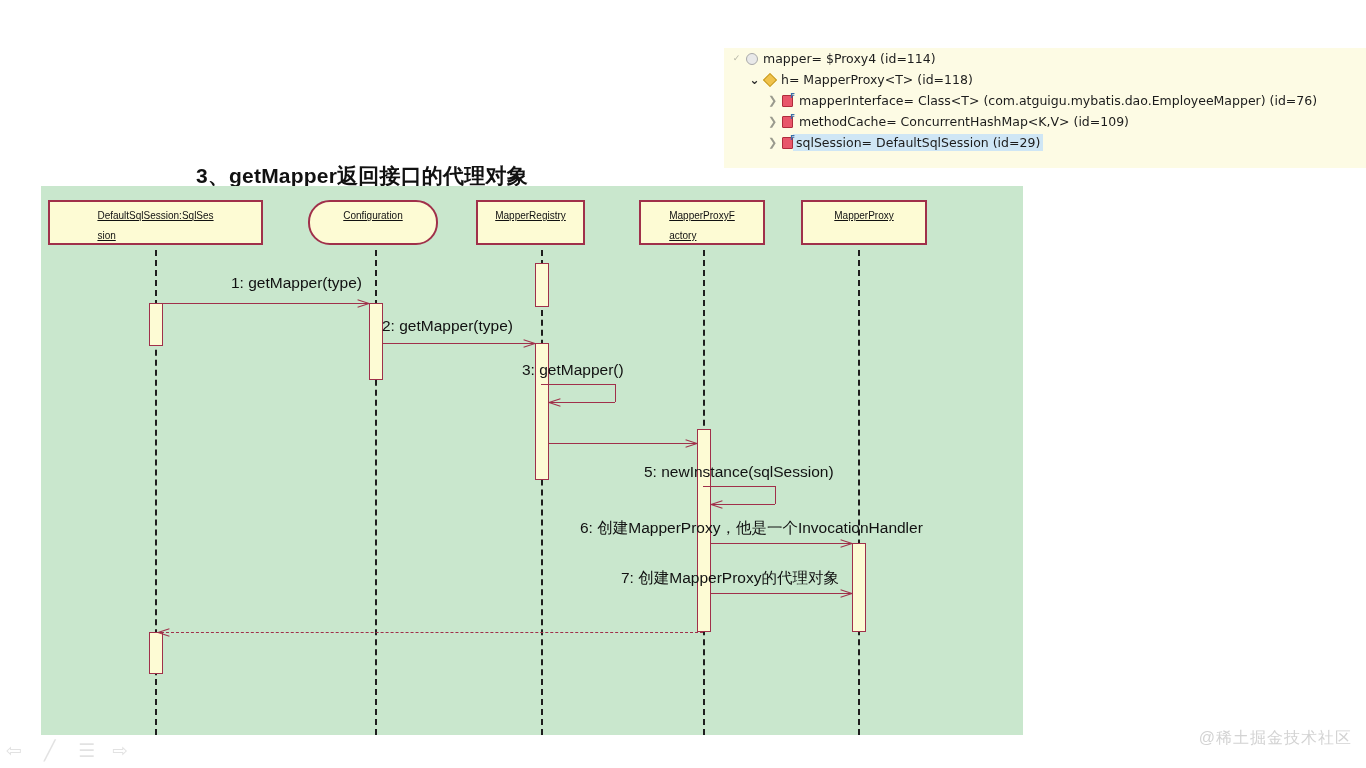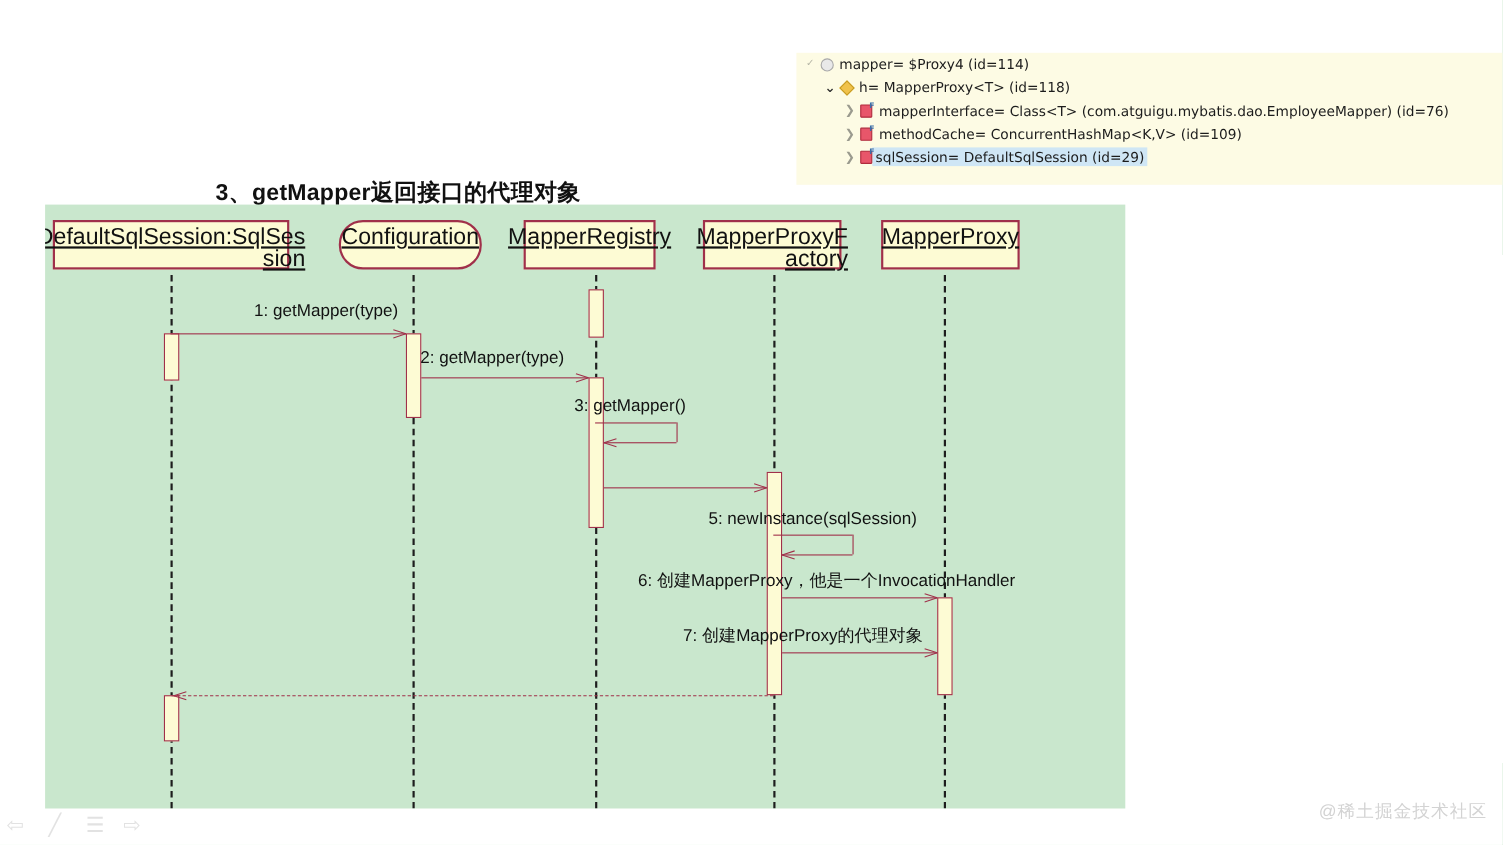--- a/index.html
+++ b/index.html
@@ -65,22 +65,22 @@
   }
   .lifeline{
     position:absolute;width:0;border-left:2px dashed #1e1e1e;top:64px;bottom:0;
   }
   .actor-box{
     position:absolute;background:#fdfbd4;border:2px solid #a0304a;
     box-sizing:border-box;height:45px;
     display:flex;justify-content:center;padding-top:4px;
   }
   .actor-label{
-    font-size:21px;color:#111;text-decoration:underline;
-    text-align:right;line-height:20px;
+    font-size:10px;color:#111;text-decoration:underline;
+    text-align:left;line-height:20px;
   }
   .activation{
     position:absolute;background:#fdfbd4;border:1.6px solid #a0304a;
     box-sizing:border-box;width:14px;
   }
   
   .msg-line{
     position:absolute;height:0;border-top:1.6px solid #a0304a;
   }
   .msg-line.dashed{border-top:1.6px dashed #a0304a;}
@@ -178,21 +178,21 @@
   <div class="lifeline" style="left:500px;"></div>
   <div class="lifeline" style="left:662px;"></div>
   <div class="lifeline" style="left:817px;"></div>
 
   <div class="actor-box" style="left:7px;top:14px;width:215px;">
     <div class="actor-label">DefaultSqlSession:SqlSes<br>sion</div>
   </div>
   <div class="actor-box" style="left:267px;top:14px;width:130px;border-radius:22px;">
     <div class="actor-label">Configuration</div>
   </div>
-  <div class="actor-box" style="left:435px;top:14px;width:120px;">
+  <div class="actor-box" style="left:435px;top:14px;width:109px;">
     <div class="actor-label">MapperRegistry</div>
   </div>
   <div class="actor-box" style="left:598px;top:14px;width:126px;">
     <div class="actor-label">MapperProxyF<br>actory</div>
   </div>
   <div class="actor-box" style="left:760px;top:14px;width:126px;">
     <div class="actor-label">MapperProxy</div>
   </div>
 
   <div class="activation" style="left:494px;top:77px;height:44px;"></div>

